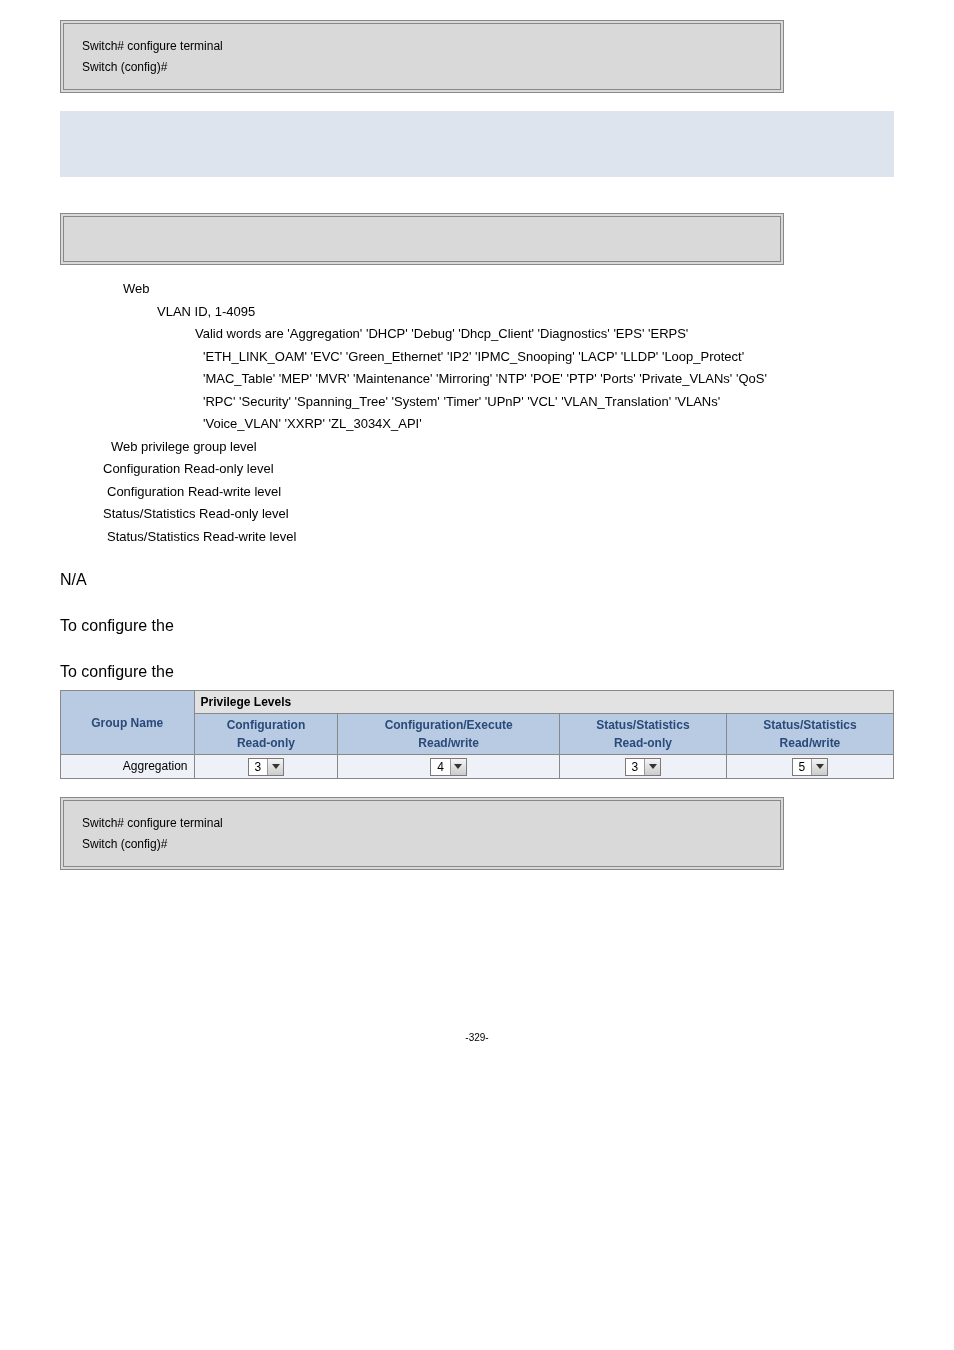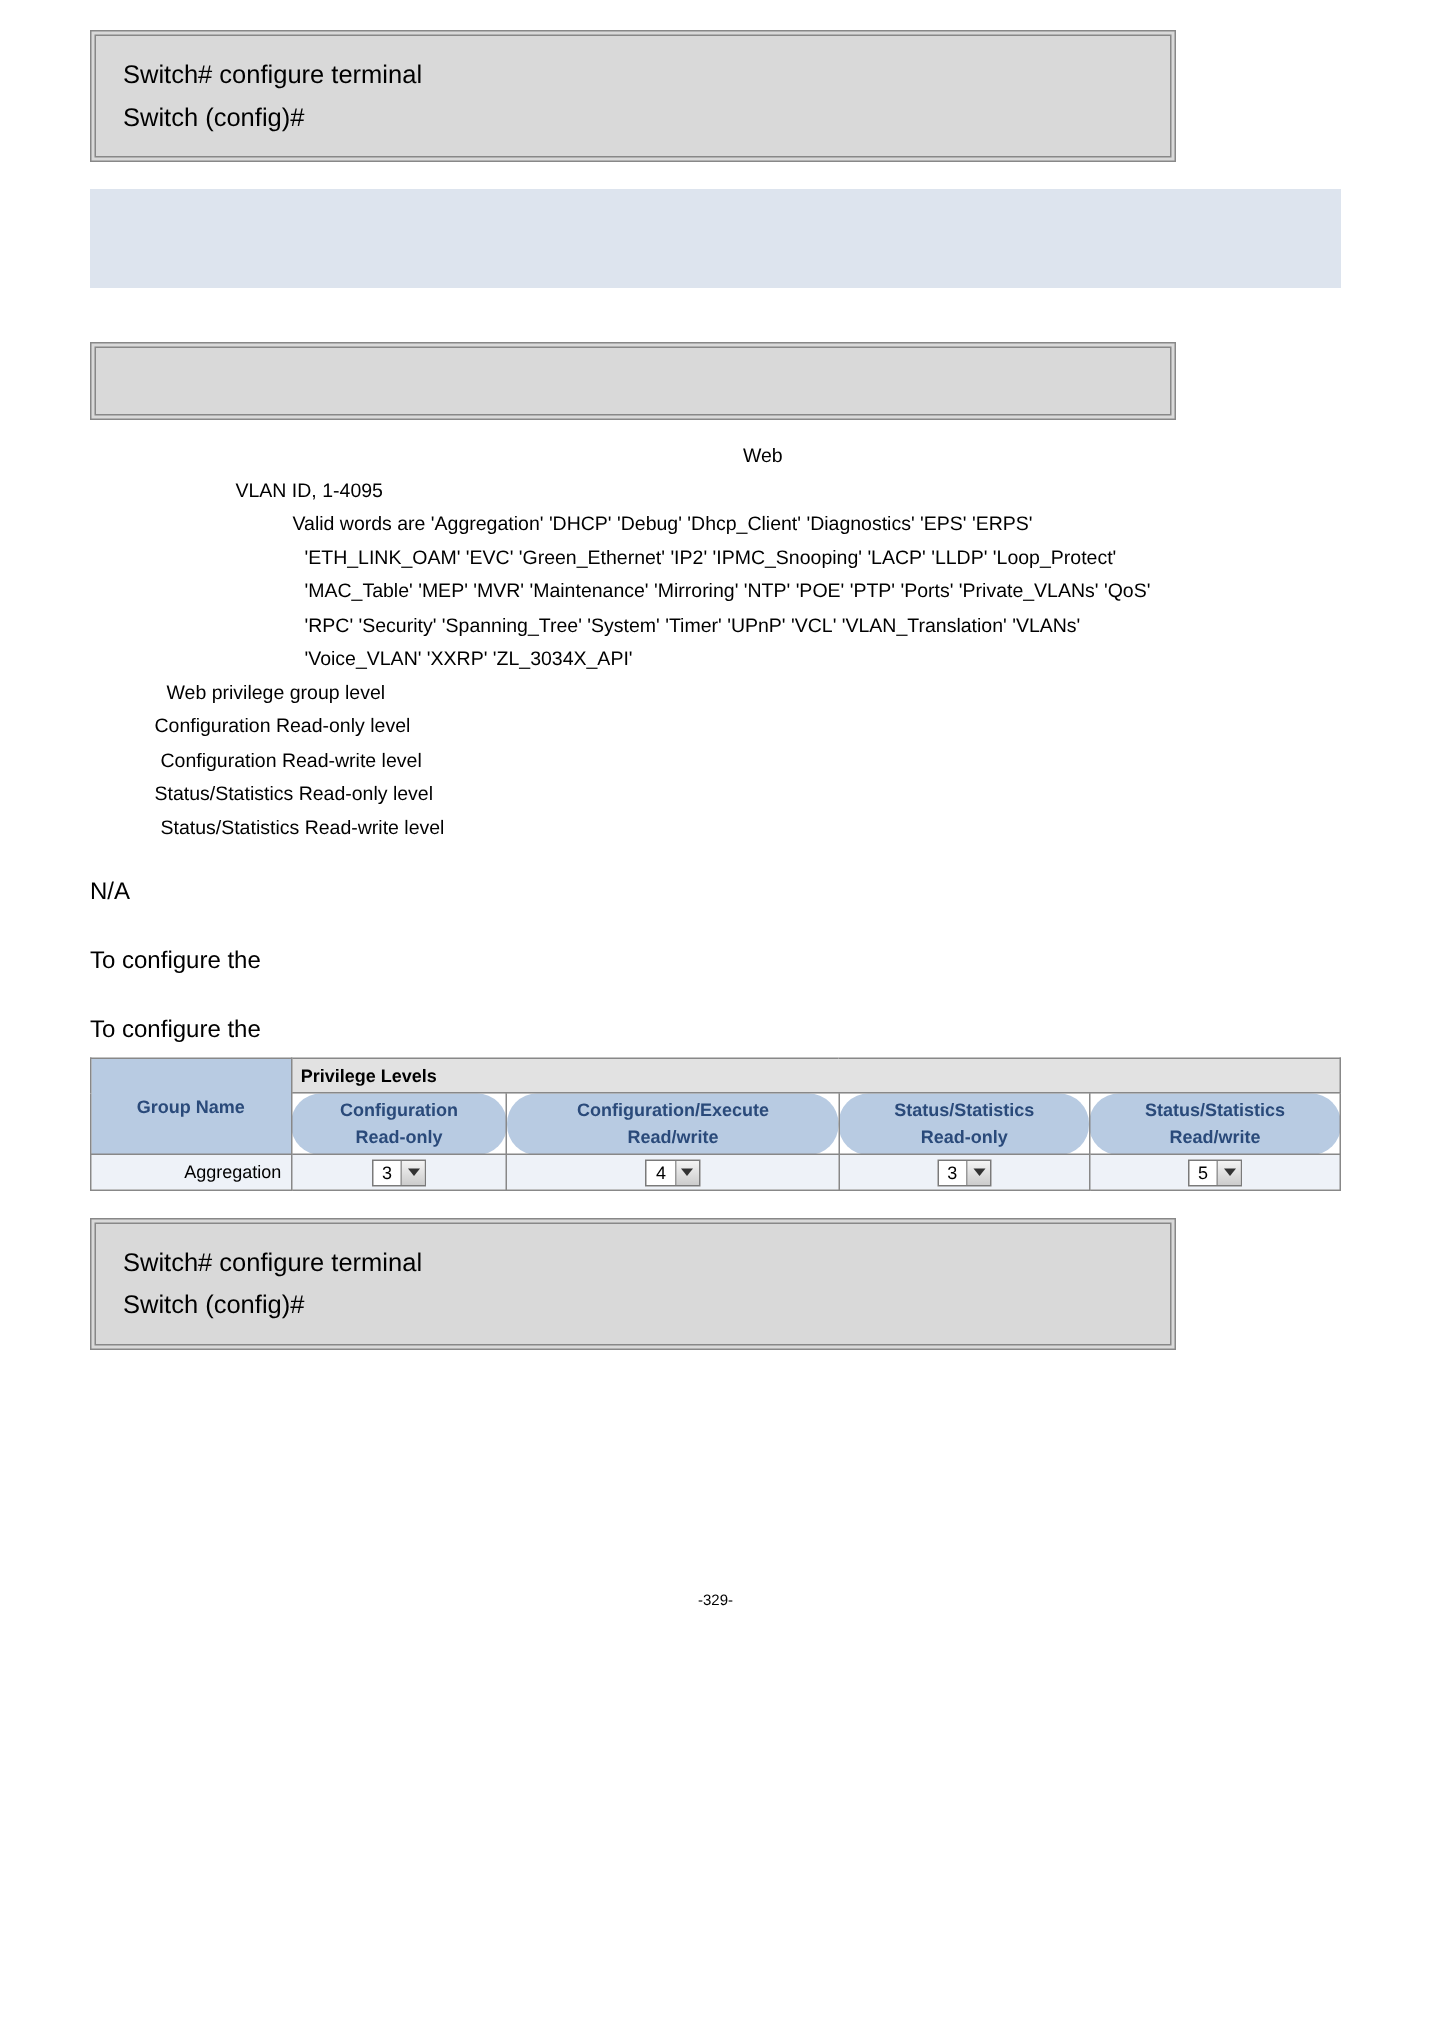--- a/index.html
+++ b/index.html
@@ -11,36 +11,36 @@
     width: 954px;
     padding: 20px 60px;
     line-height: 1.5;
   }
   .code-box {
     border: 4px double #888;
     background: #d9d9d9;
     padding: 10px 18px;
     margin-bottom: 14px;
   }
-  .code-box div { margin: 3px 0; font-size: 17px; }
+  .code-box div { margin: 3px 0; font-size: 12px; }
   .empty-box {
     border: 4px double #888;
     background: #d9d9d9;
     height: 52px;
     margin-right: 110px;
     margin-bottom: 14px;
   }
   .blue-band {
     background: #dde4ee;
     height: 66px;
     margin: 18px 0 36px 0;
   }
   .param-block { margin-left: 35px; }
   .param-line { margin: 3px 0; font-size: 13px; }
-  .indent1 { margin-left: 28px; text-align: center; }
+  .indent1 { margin-left: 28px; }
   .section-label { margin: 22px 0 8px 0; font-size: 16px; }
   .priv-table {
     border-collapse: collapse;
     width: 100%;
     margin-top: 6px;
     font-size: 12px;
   }
   .priv-table th, .priv-table td {
     border: 1px solid #888;
     padding: 2px 6px;
@@ -49,21 +49,20 @@
   .priv-table .hdr-top {
     background: #e2e2e2;
     font-weight: bold;
     text-align: left;
   }
   .priv-table .hdr-sub {
     background: #b8cbe2;
     font-weight: bold;
     color: #2a4a7a;
     text-align: center;
-    border-radius: 20px;
   }
   .priv-table .gname-cell {
     background: #b8cbe2;
     font-weight: bold;
     color: #2a4a7a;
     text-align: center;
   }
   .priv-table .row-cell {
     background: #eef2f8;
     text-align: right;

